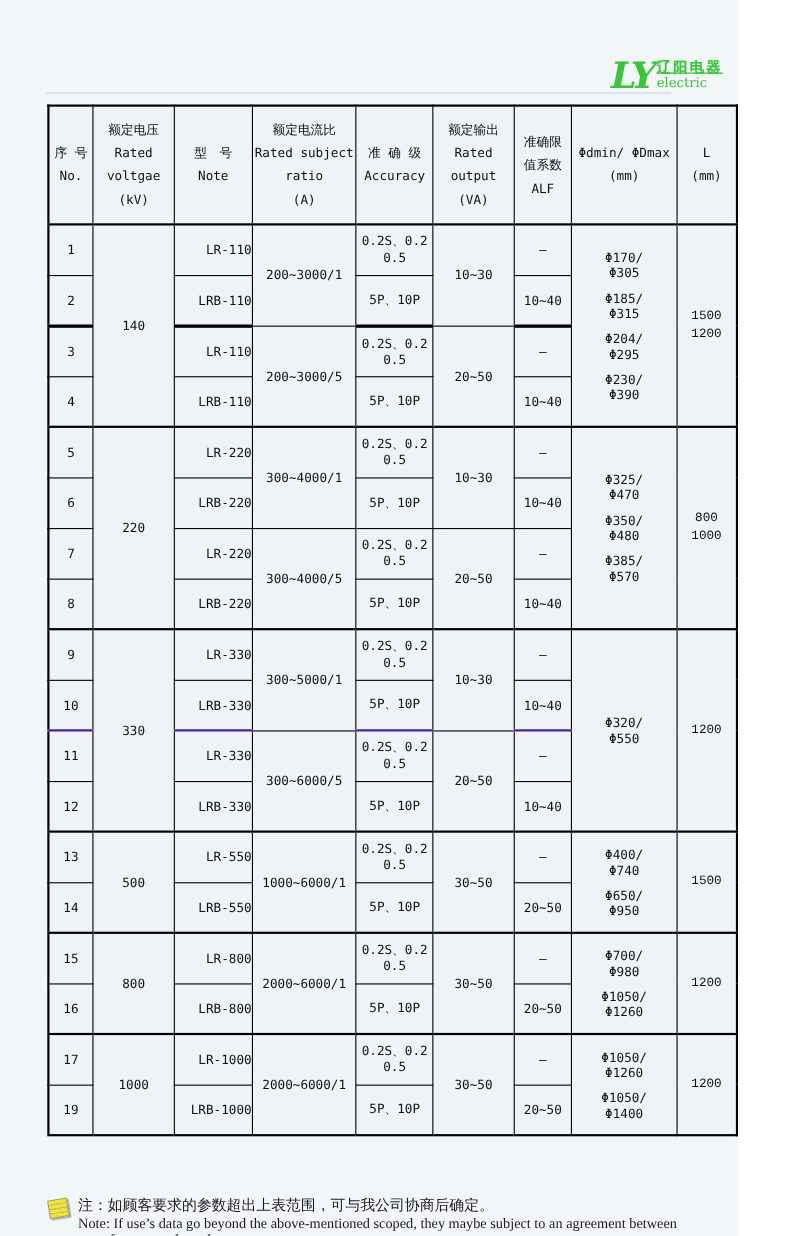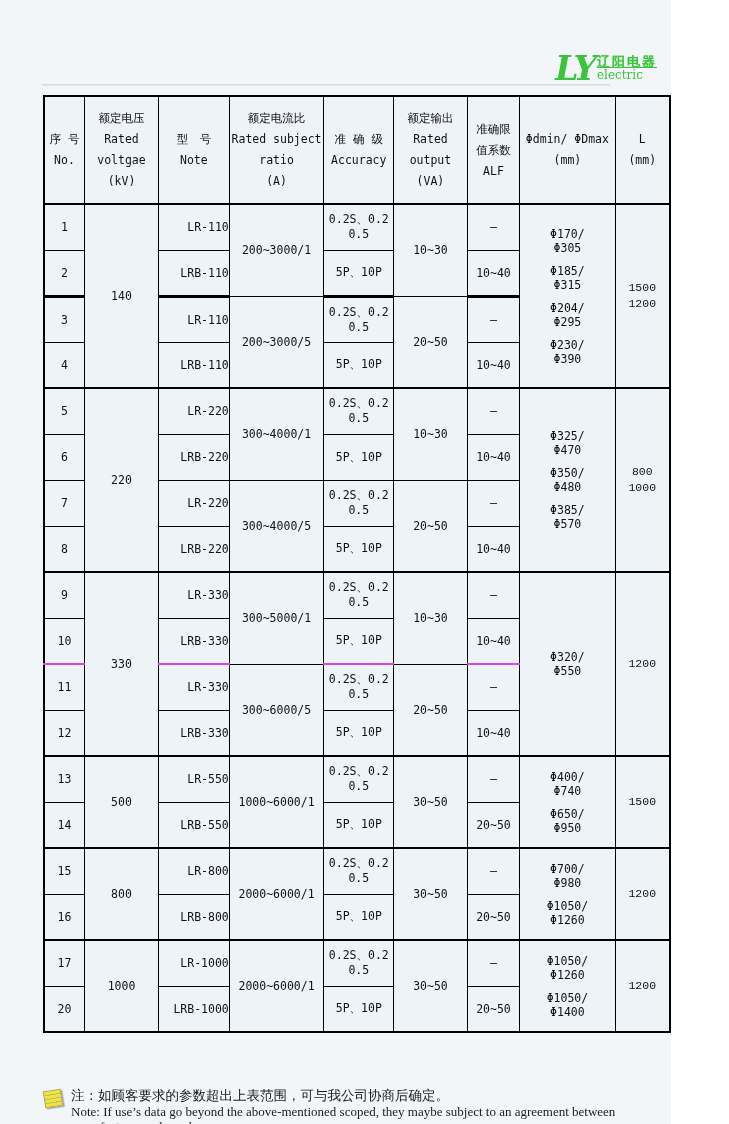--- a/index.html
+++ b/index.html
@@ -39,21 +39,21 @@
   .spec tbody tr{height:46px;}
   .spec th div{line-height:21px;}
   .spec td.left{text-align:right;padding-left:3px;}
   .spec td.acc div{line-height:15px;}
   .spec td.dims div{line-height:14px;margin:9px 16px;}
   .spec td.lcol div{line-height:14px;margin:2px 0;font-family:Liberation Mono, monospace;}
   .spec thead th{border-bottom:2px solid #000;}
   .spec tr.group-start td{border-top:2px solid #000;}
   .spec tr.group-end td{border-bottom:2px solid #000;}
   .spec tr.subdiv-1 td{border-bottom:1px solid #000;}
-  .spec tr.subdiv-2 td{border-bottom:2px solid #d946ef;}
+  .spec tr.subdiv-2 td{border-bottom:2px solid #4c1d95;}
   .spec tr.subdiv-3 td{border-bottom:3px solid #000;}
   
   .note{position:absolute;left:44px;top:1087px;display:flex;align-items:flex-start;}
   .note-icon{
     width:16px;height:15px;margin:3px 9px 0 0;flex:none;
     background:repeating-linear-gradient(#f2e23c 0 3px,#b9c06a 3px 4px);
     border:1px solid #b0a23a;transform:rotate(-9deg);
     box-shadow:1.5px 1.5px 1px rgba(0,0,0,.3);
   }
   .note-cn{font-family:"Liberation Serif",serif;font-size:13.5px;line-height:17px;color:#1a1a1a;}
@@ -343,21 +343,21 @@
           <td>—</td>
           <td class="dims" rowspan="2">
             <div>Φ1050/ Φ1260</div>
             <div>Φ1050/ Φ1400</div>
           </td>
           <td class="lcol" rowspan="2">
             <div>1200</div>
           </td>
         </tr>
         <tr class="group-end">
-          <td>20</td>
+          <td>19</td>
           <td class="left">LRB-1000</td>
           <td class="acc">
             <div>5P、10P</div>
           </td>
           <td>20~50</td>
         </tr>
       </tbody>
   </table>
 
   <div class="note">

